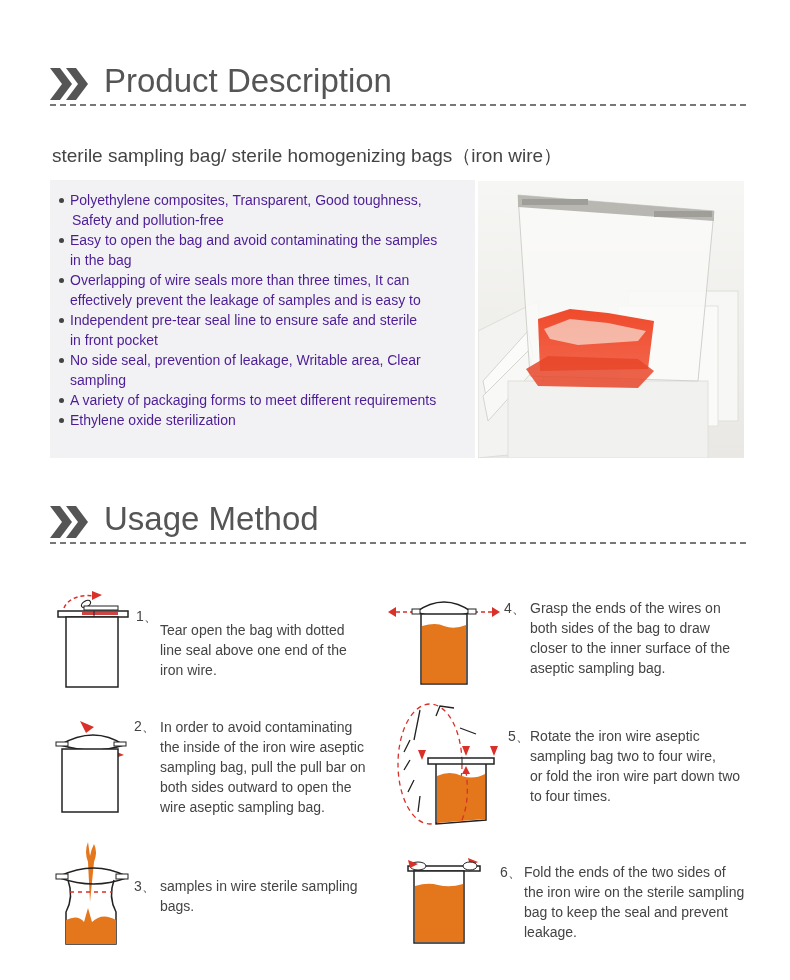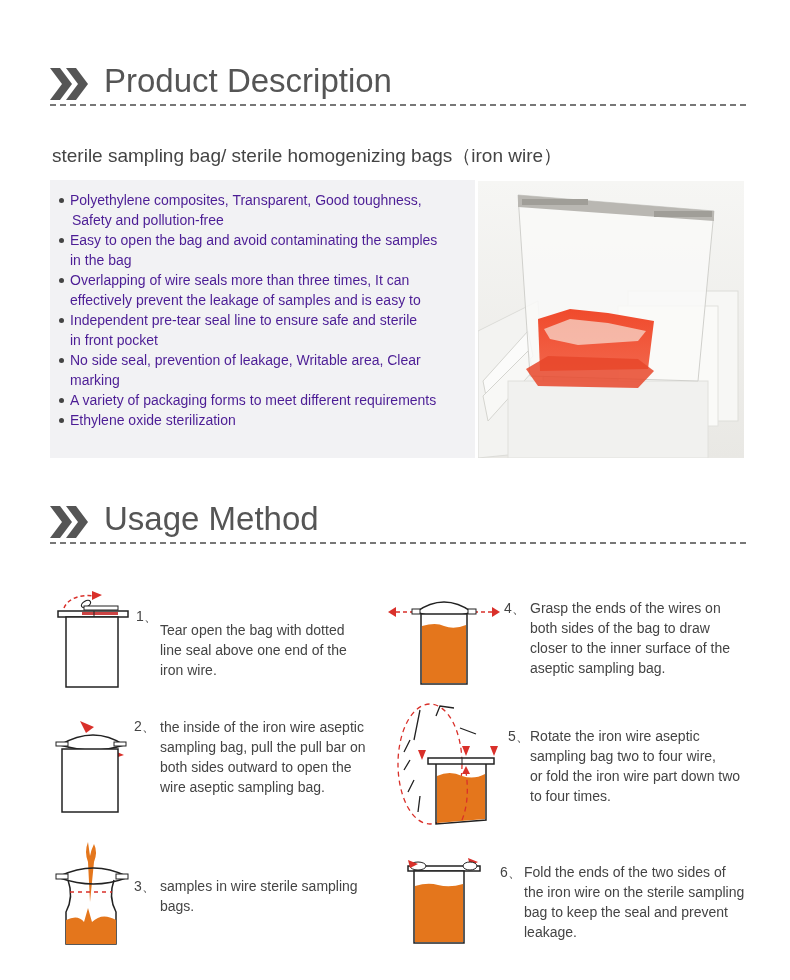--- a/index.html
+++ b/index.html
@@ -51,21 +51,21 @@
     <li>
       <span>Overlapping of wire seals more than three times, It can</span>
       <span>effectively prevent the leakage of samples and is easy to</span>
     </li>
     <li>
       <span>Independent pre-tear seal line to ensure safe and sterile</span>
       <span>in front pocket</span>
     </li>
     <li>
       <span>No side seal, prevention of leakage, Writable area, Clear</span>
-      <span>marking</span>
+      <span>sampling</span>
     </li>
     <li>
       <span>A variety of packaging forms to meet different requirements</span>
     </li>
     <li>
       <span>Ethylene oxide sterilization</span>
     </li>
   </ul>
 </div>
 
@@ -135,20 +135,21 @@
     <path d="M6 30 Q40 10 70 30" fill="none" stroke="#222" stroke-width="1.5"></path>
     <path d="M6 30 Q40 40 70 30" fill="none" stroke="#222" stroke-width="1.5"></path>
     <rect x="2" y="27" width="12" height="4" fill="#fff" stroke="#222"></rect>
     <rect x="60" y="27" width="12" height="4" fill="#fff" stroke="#222"></rect>
     <polygon points="26,6 40,12 32,18" fill="#d9302a"></polygon>
     <polygon points="56,34 70,40 58,44" fill="#d9302a"></polygon>
     <rect x="8" y="34" width="56" height="63" fill="#fff" stroke="#222" stroke-width="1.5"></rect>
   </svg>
   <div class="num" style="left:80px;top:3px;">2、</div>
   <div class="text" style="left:106px;top:2px;">
+    <span>In order to avoid contaminating</span>
     <span>the inside of the iron wire aseptic</span>
     <span>sampling bag, pull the pull bar on</span>
     <span>both sides outward to open the</span>
     <span>wire aseptic sampling bag.</span>
   </div>
 </div>
 
 <div class="step" style="left:54px;top:842px;width:330px;height:110px;">
   <svg class="icon" width="80" height="108" viewBox="0 0 80 108">
     <path d="M34 0 Q30 10 34 20 L36 60 L40 20 Q44 10 40 2 Q37 8 36 14 Z" fill="#e4761c"></path>

